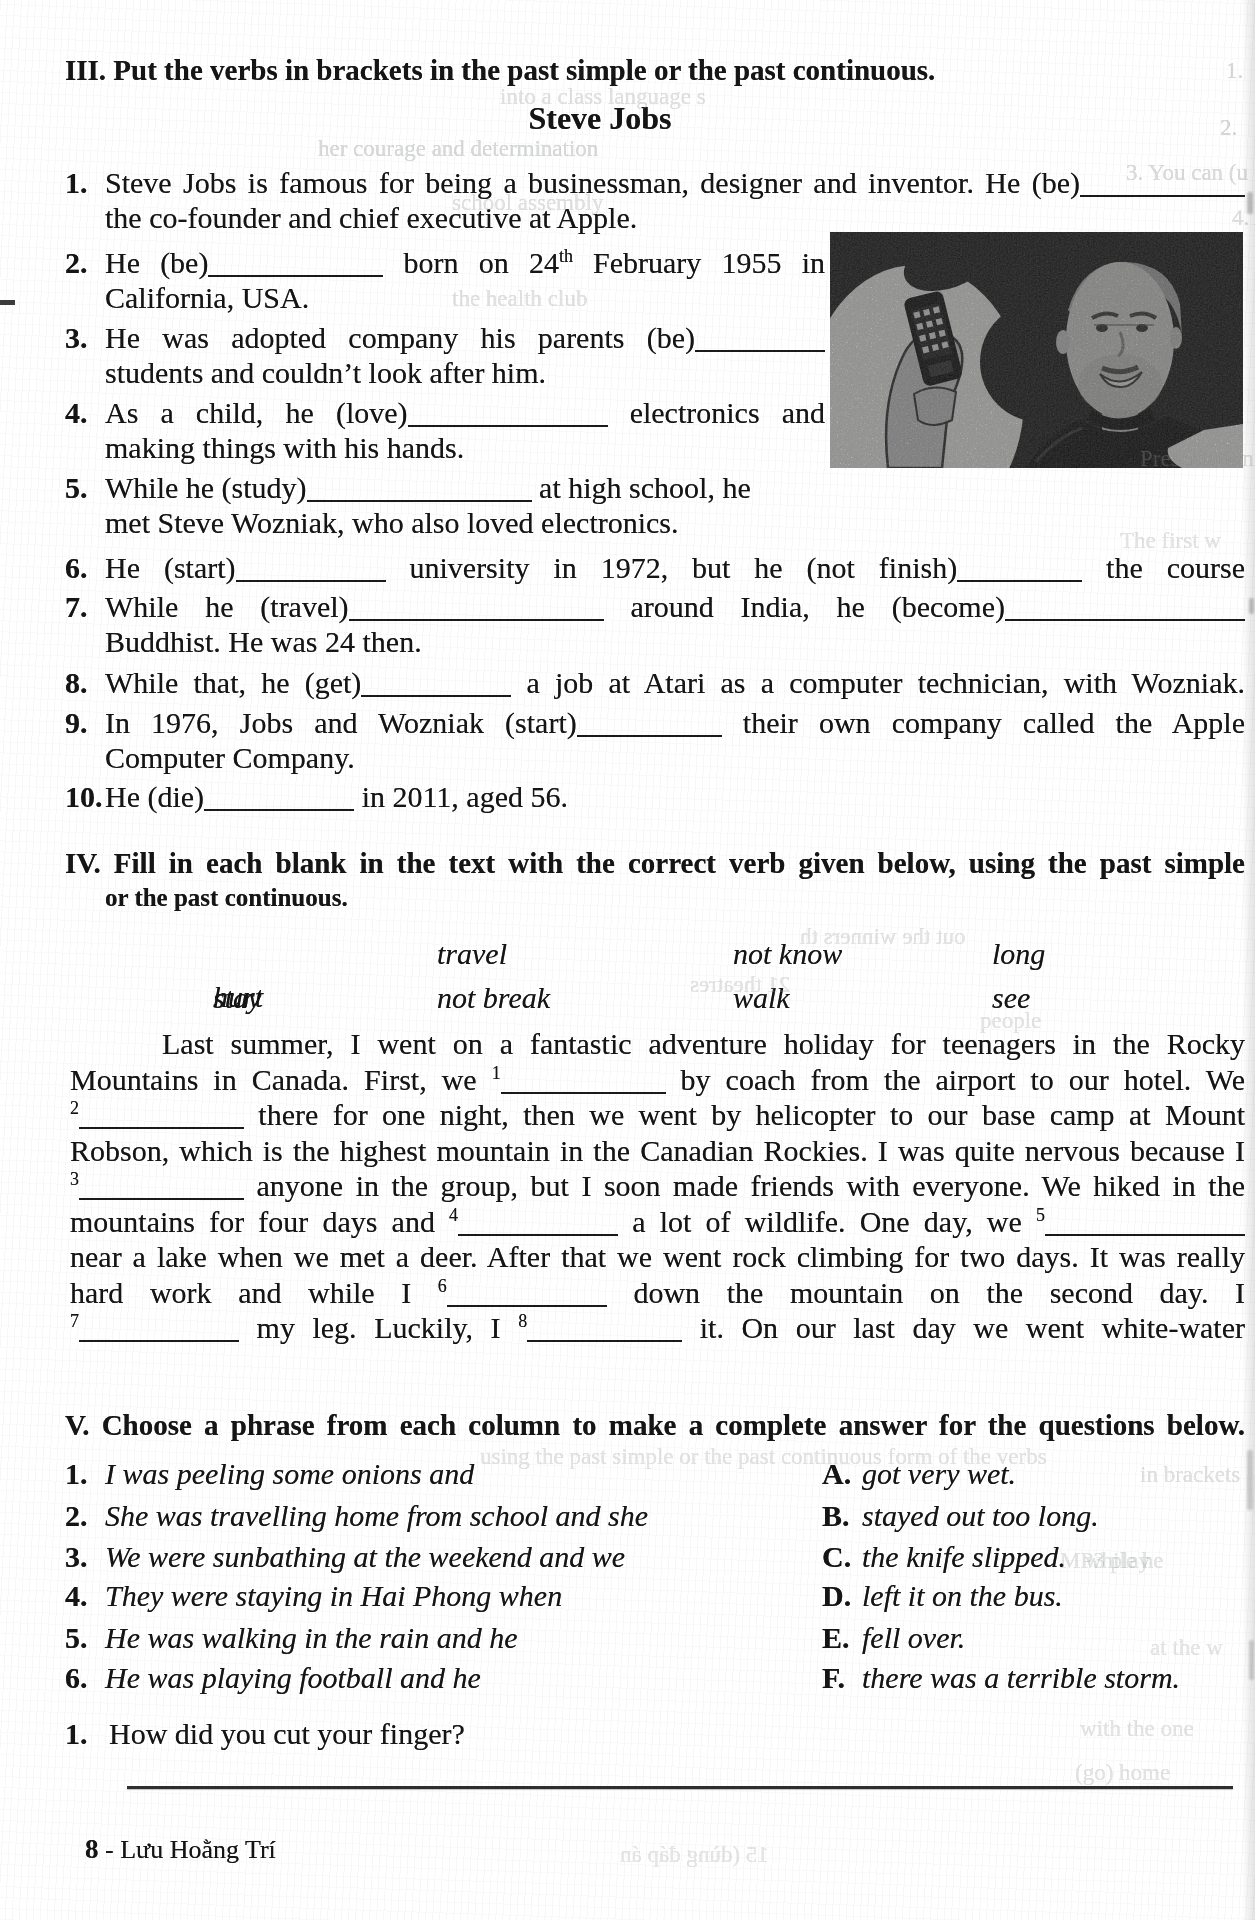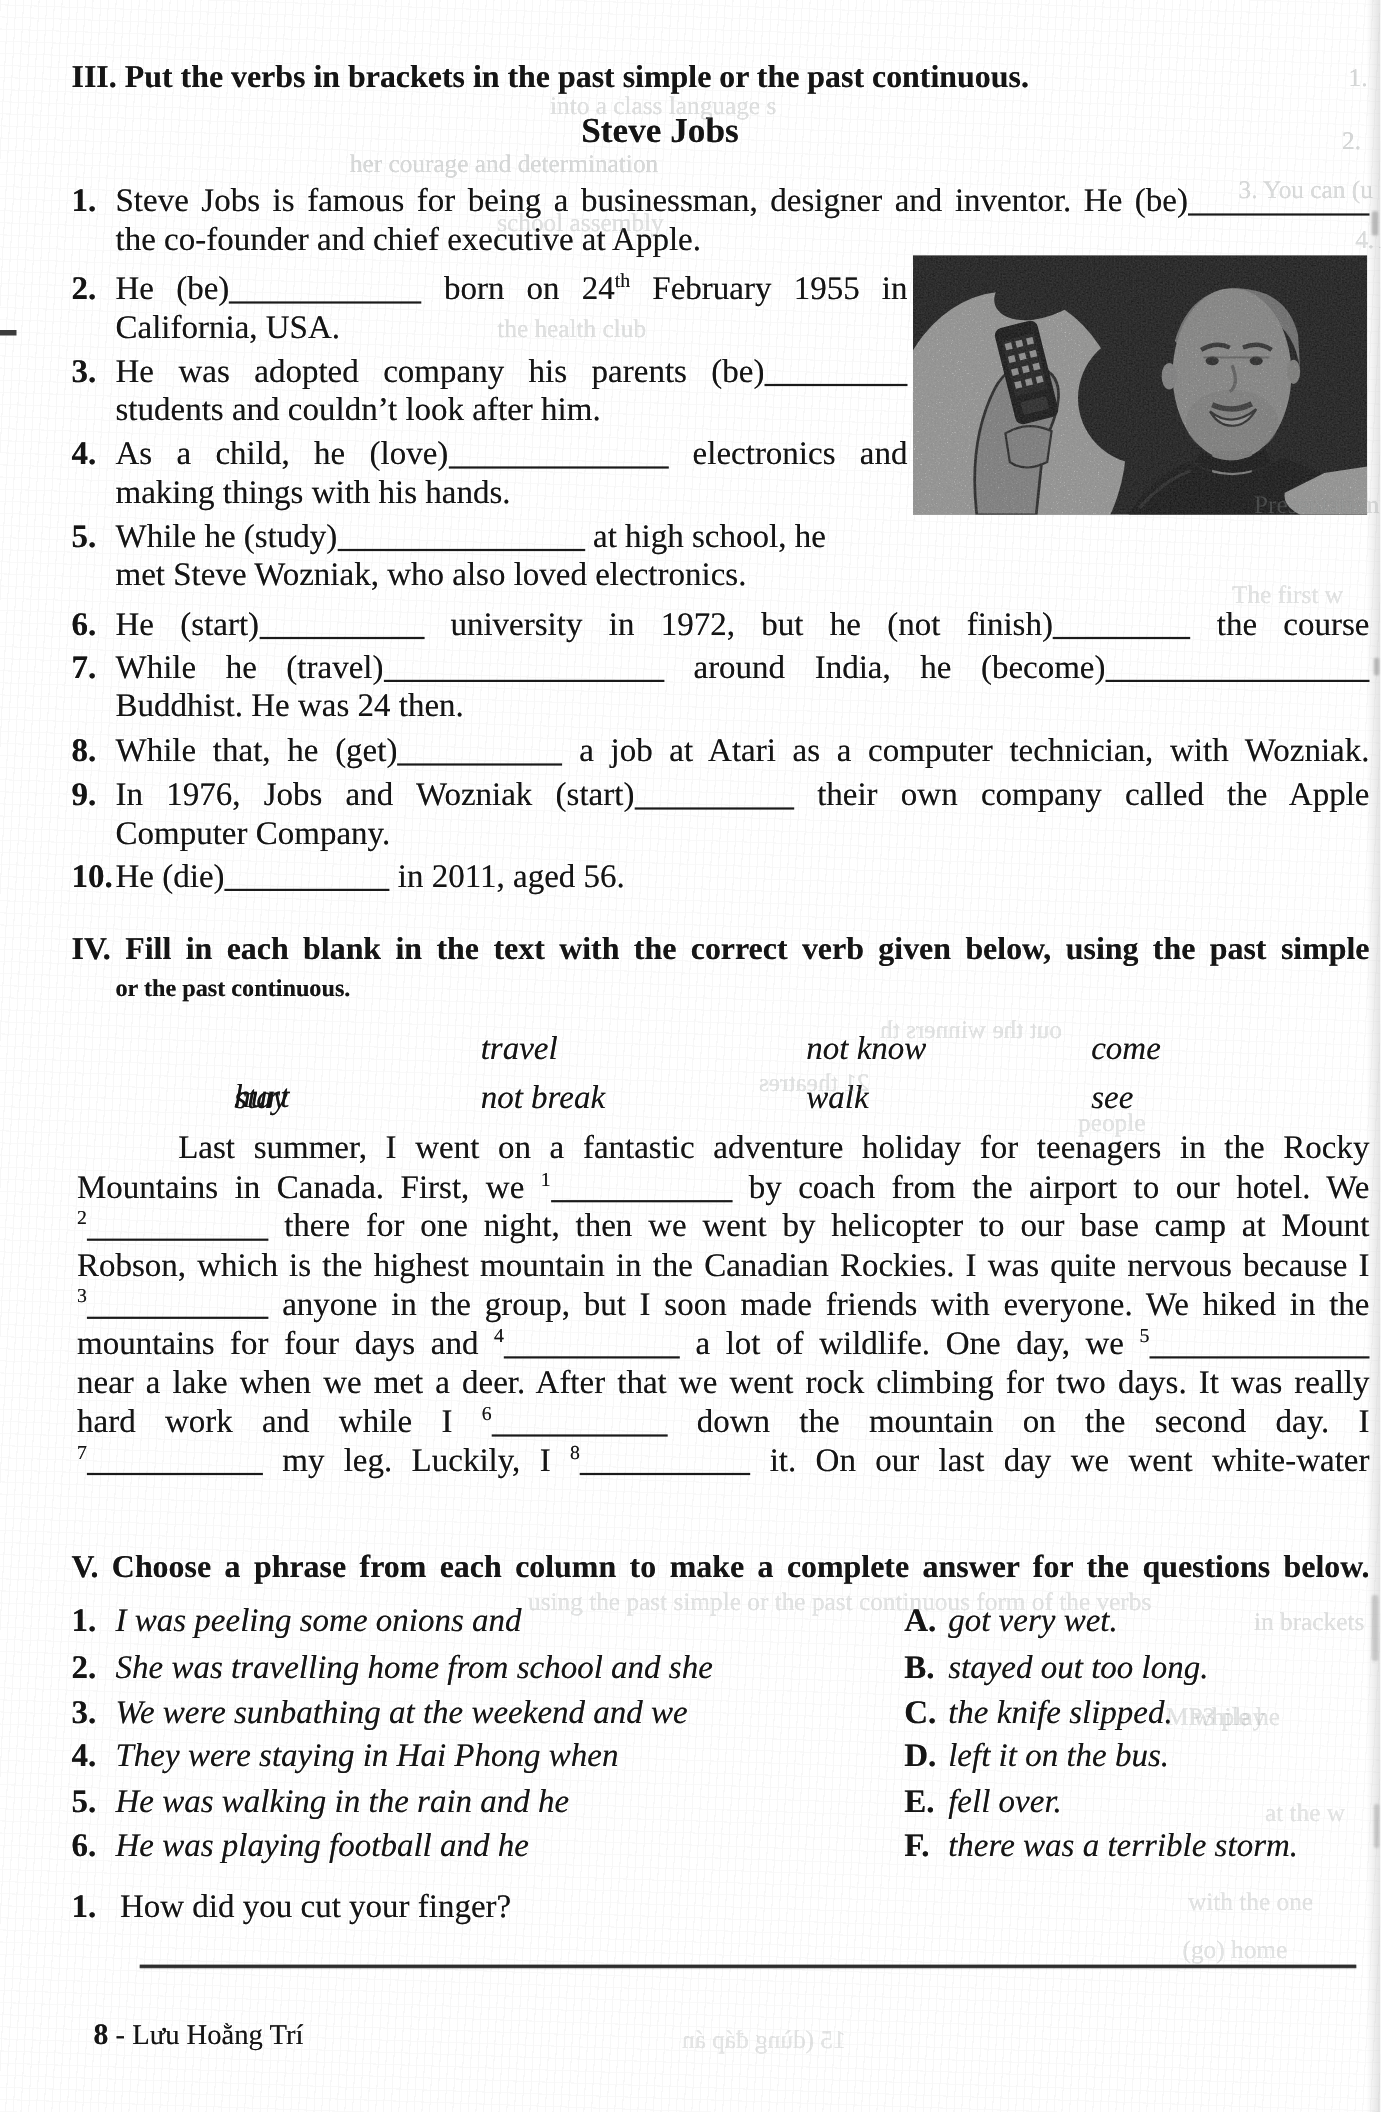--- a/index.html
+++ b/index.html
@@ -158,28 +158,28 @@
     <path d="M262 178 Q290 196 320 176 L326 188 Q290 208 256 188 Z" fill="#0a0a0a"></path>
     <path d="M206 230 q20 -24 46 -34" stroke="#3f3f3f" stroke-width="3" fill="none" opacity=".7"></path>
     <path d="M338 216 L374 198 L413 192 L413 236 L352 236 Q336 228 338 216 Z" fill="#f2f2f0"></path>
     <rect width="413" height="236" filter="url(#grainB)" opacity="0.45"></rect>
     <rect width="413" height="236" filter="url(#grainW)" opacity="0.18"></rect>
   </svg>
 </div>
 
 <div class="abs" style="left:65px;top:845px;width:1180px">
   <div class="hd jl ln" style="font-size:29px">IV. Fill in each blank in the text with the correct verb given below, using the past simple</div>
-  <div class="hd hd2 ln" style="font-size:22px">or the past continuous.</div>
+  <div class="hd hd2 ln" style="font-size:25px">or the past continuous.</div>
 </div>
 
 <div id="word-bank">
     <span class="bank" style="left: 213px; top: 936px; margin-top: 43px;">hurt</span>
     <span class="bank" style="left: 437px; top: 936px;">travel</span>
     <span class="bank" style="left: 733px; top: 936px;">not know</span>
-    <span class="bank" style="left: 992px; top: 936px;">come</span>
+    <span class="bank" style="left: 992px; top: 936px;">long</span>
     <span class="bank" style="left: 213px; top: 980px;">stay</span>
     <span class="bank" style="left: 437px; top: 980px;">not break</span>
     <span class="bank" style="left: 733px; top: 980px;">walk</span>
     <span class="bank" style="left: 992px; top: 980px;">see</span>
   </div>
 
 <div id="p4" class="abs" style="left: 70px; top: 1026px; width: 1175px;">
     <div class="ln jl" style="line-height: 35.5px; height: 35.5px;"><span class="ind" style="width: 92px;"></span><span>Last summer, I went on a fantastic adventure holiday for teenagers in the Rocky</span></div>
     <div class="ln jl" style="line-height: 35.5px; height: 35.5px;"><span>Mountains in Canada. First, we </span><sup>1</sup><span class="blank" style="width: 165px;"></span><span> by coach from the airport to our hotel. We</span></div>
     <div class="ln jl" style="line-height: 35.5px; height: 35.5px;"><sup>2</sup><span class="blank" style="width: 165px;"></span><span> there for one night, then we went by helicopter to our base camp at Mount</span></div>

